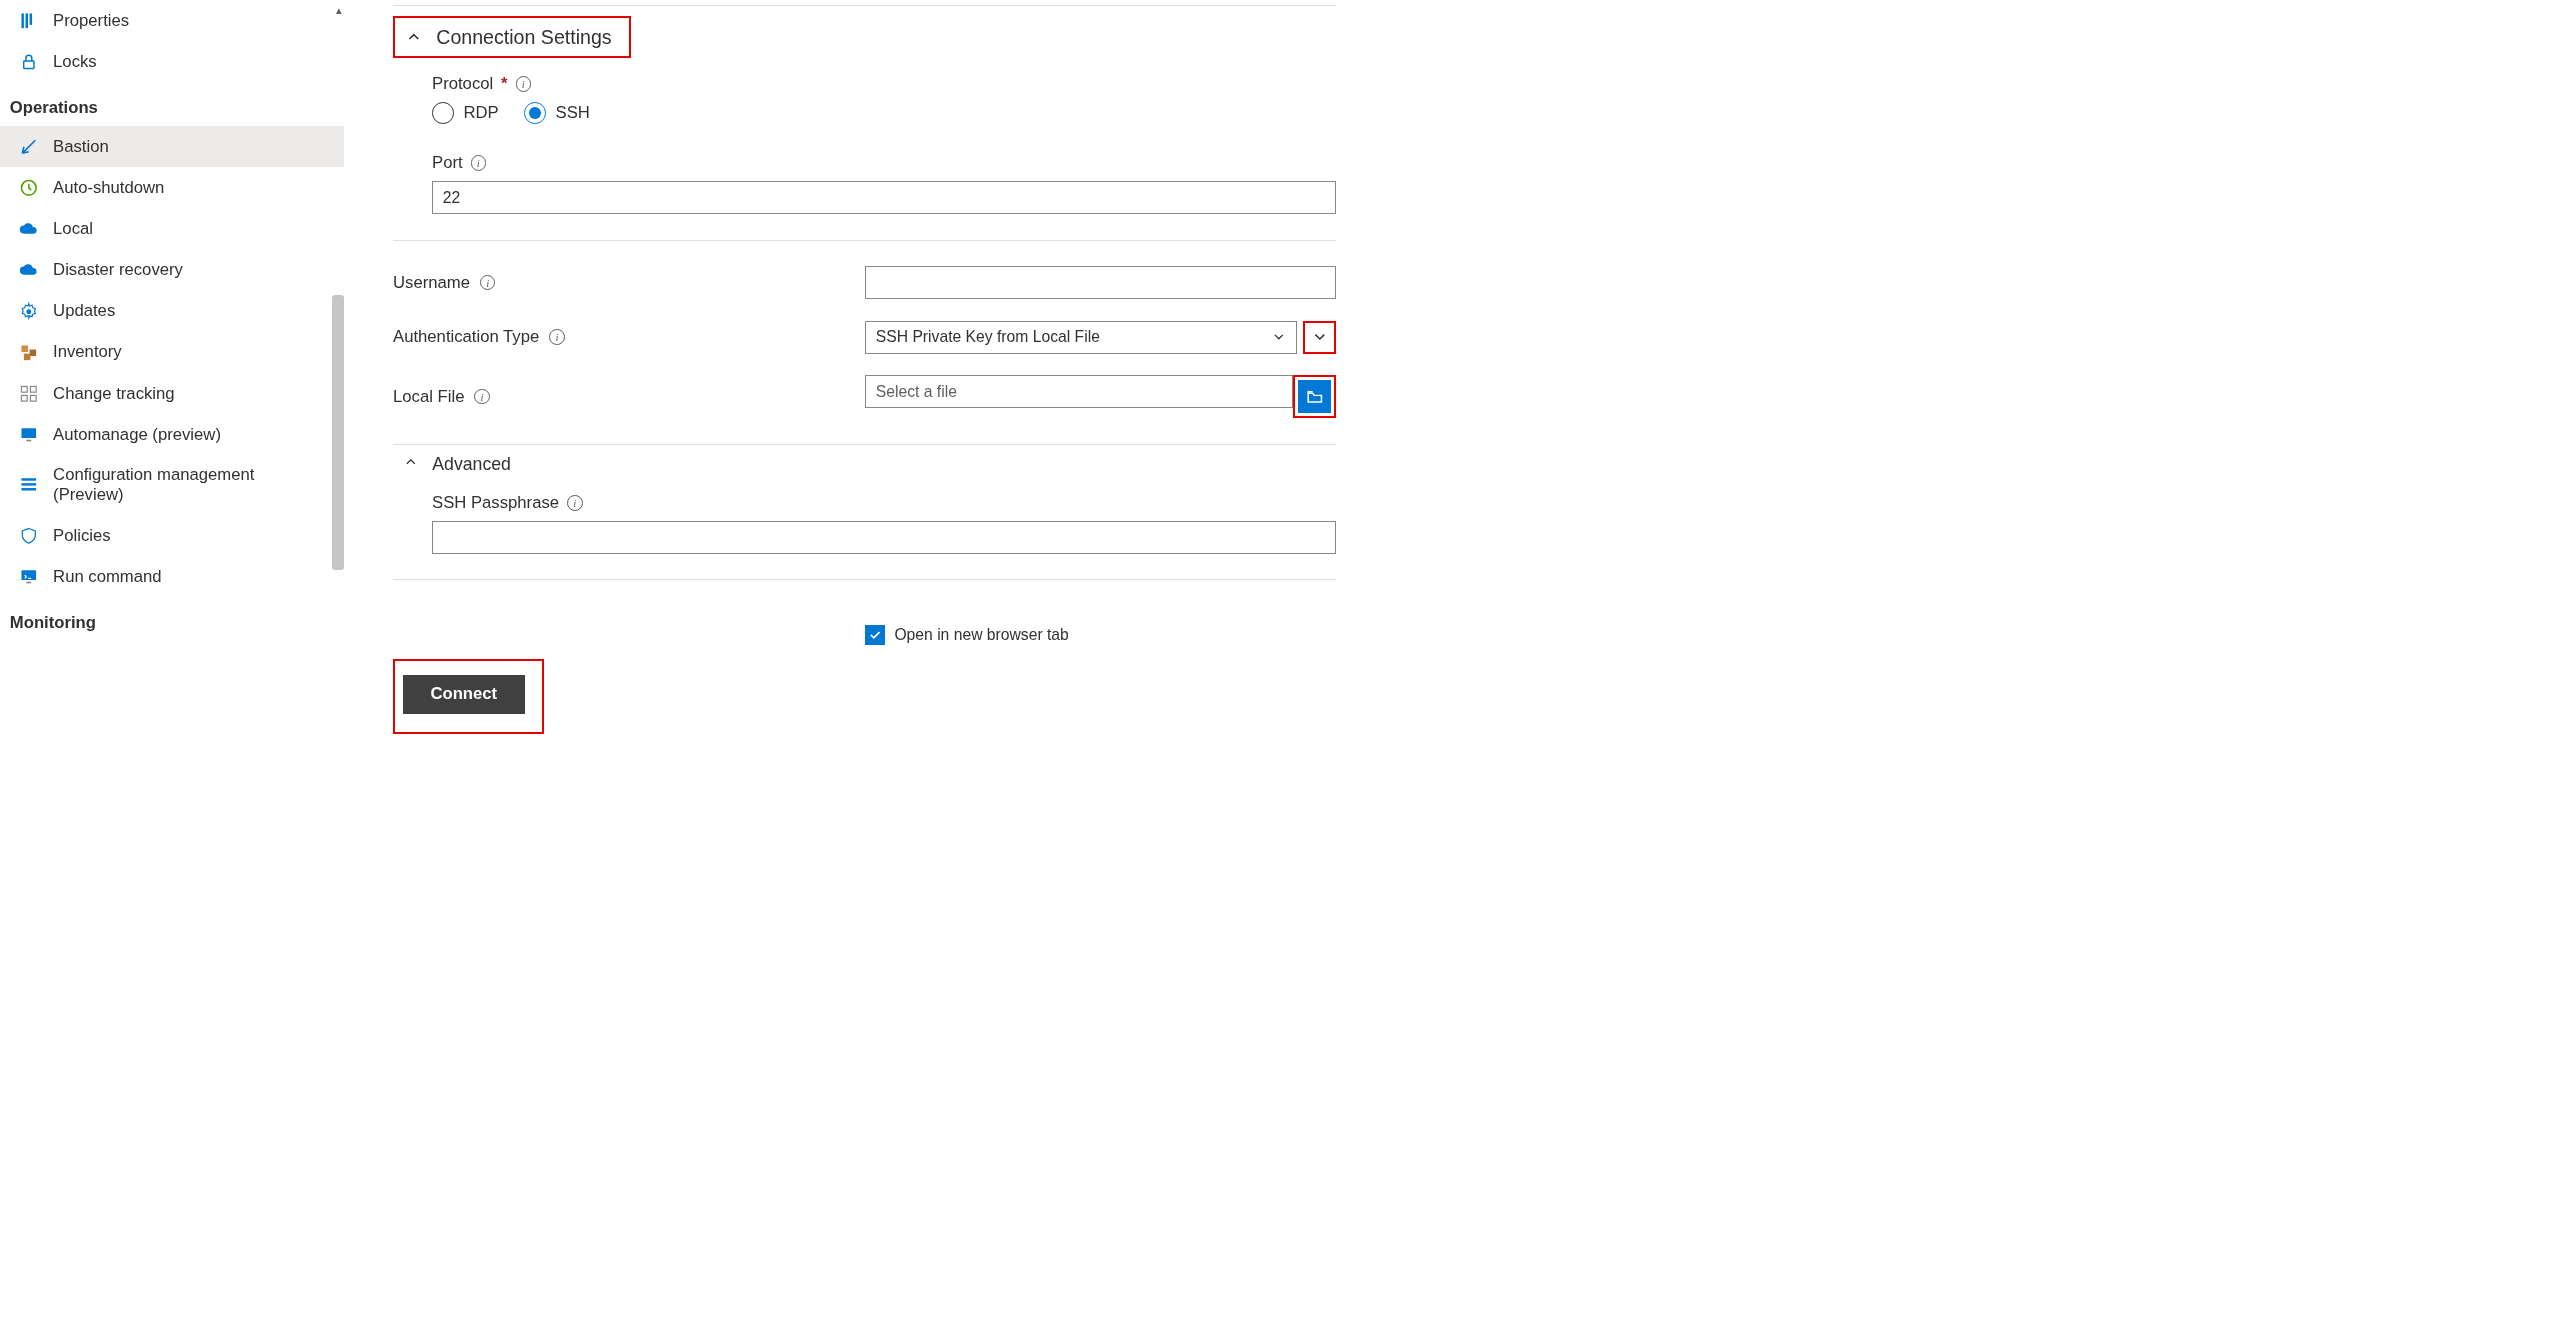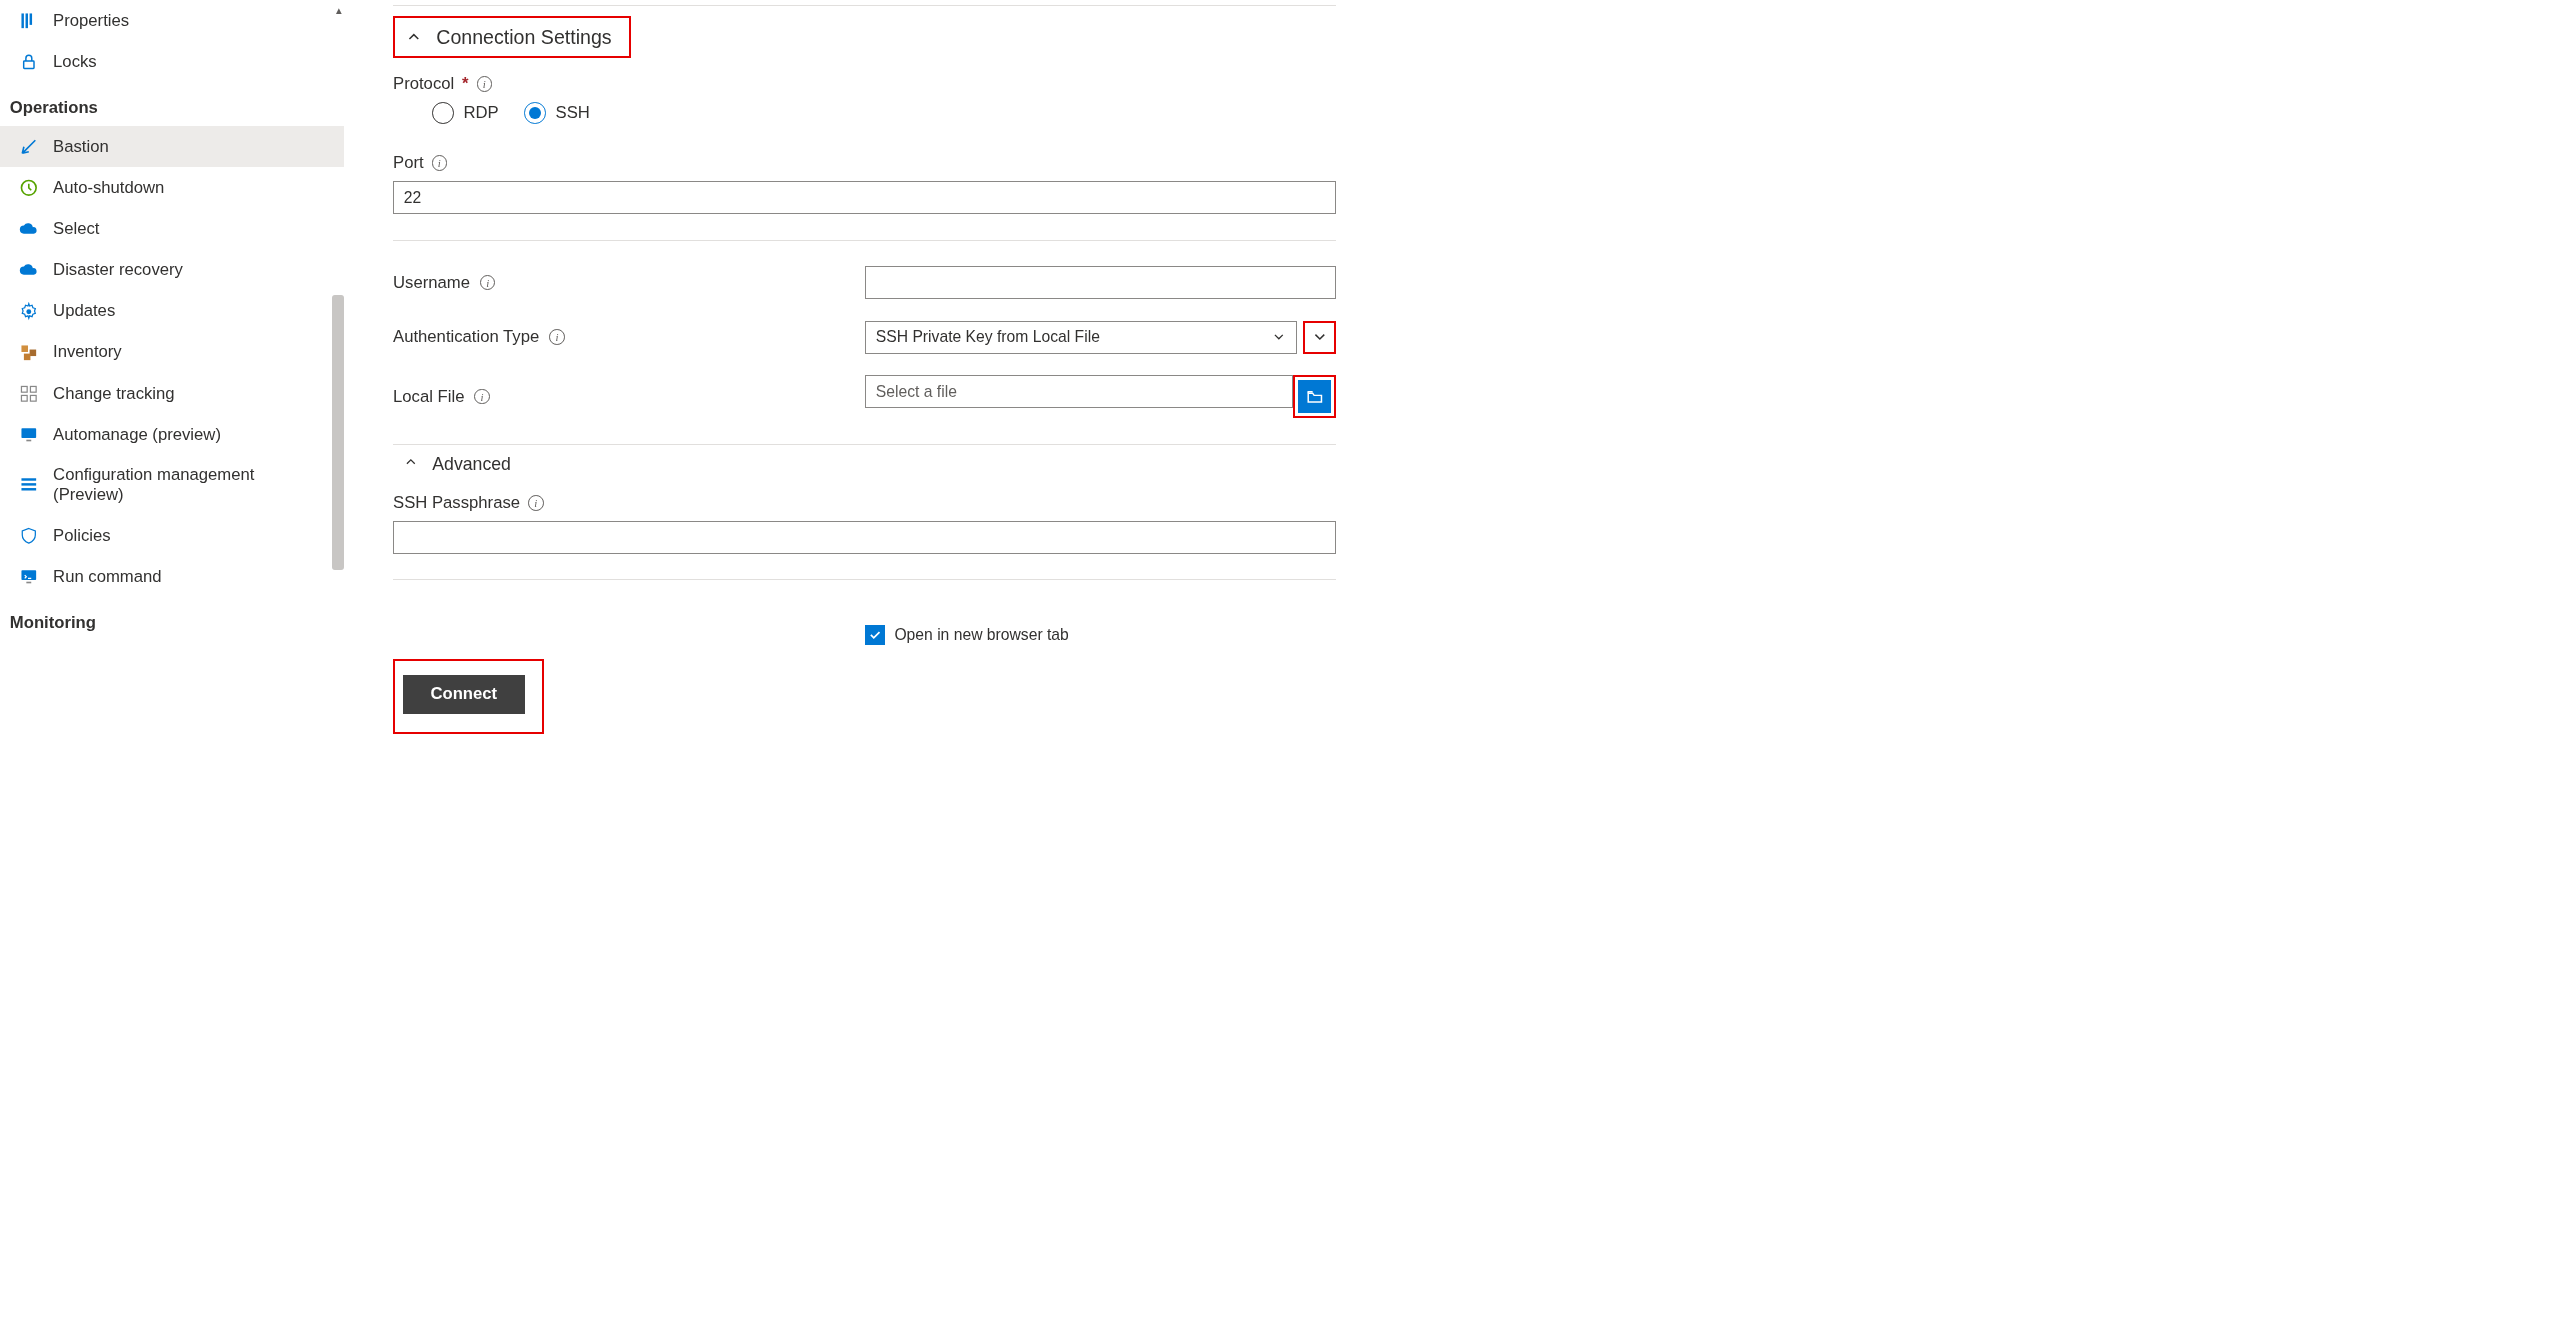--- a/index.html
+++ b/index.html
@@ -37,21 +37,21 @@
     .required { color:#a4262c; font-weight:600; }
 
     .info-circle {
       width:15.7px; height:15.7px; border:1px solid #605e5c; border-radius:50%;
       display:inline-flex; align-items:center; justify-content:center;
       font-size:10.8px; color:#605e5c; font-family: Georgia, serif; font-style: italic;
       flex-shrink:0;
     }
     .info-circle::after { content:"i"; }
 
-    .indent { }
+    .indent { margin-left: 39px; }
 
     .radio-row { display:flex; gap:25.5px; margin-bottom: 29.5px; margin-left:39px; align-items:center;}
     .radio-opt { display:flex; align-items:center; gap:9.8px; font-size:16.7px; cursor:pointer;}
     .radio { width:21.6px; height:21.6px; border:1.5px solid #323130; border-radius:50%; display:flex; align-items:center; justify-content:center;}
     .radio.selected { border-color:#0078d4; }
     .radio.selected::after { content:""; width:11.8px; height:11.8px; background:#0078d4; border-radius:50%; }
 
     .text-input {
       width:100%; height:33px; border:1px solid #8a8886; padding:0 9.8px; font-size:15.7px;
       background:#fff; color:#323130;
@@ -140,21 +140,21 @@
     </span>
     <span>Auto-shutdown</span>
   </div>
 
   <div class="sidebar-item">
     <span class="icon">
       <svg viewBox="0 0 24 24" width="19.6" height="19.6" fill="#0078d4">
           <path d="M6 18a5 5 0 010-10 6 6 0 0111 2 4 4 0 011 8H6z"></path>
         </svg>
     </span>
-    <span>Select</span>
+    <span>Local</span>
   </div>
 
   <div class="sidebar-item">
     <span class="icon">
       <svg viewBox="0 0 24 24" width="19.6" height="19.6" fill="#0078d4">
           <path d="M6 18a5 5 0 010-10 6 6 0 0111 2 4 4 0 011 8H6z"></path>
         </svg>
     </span>
     <span>Disaster recovery</span>
   </div>

